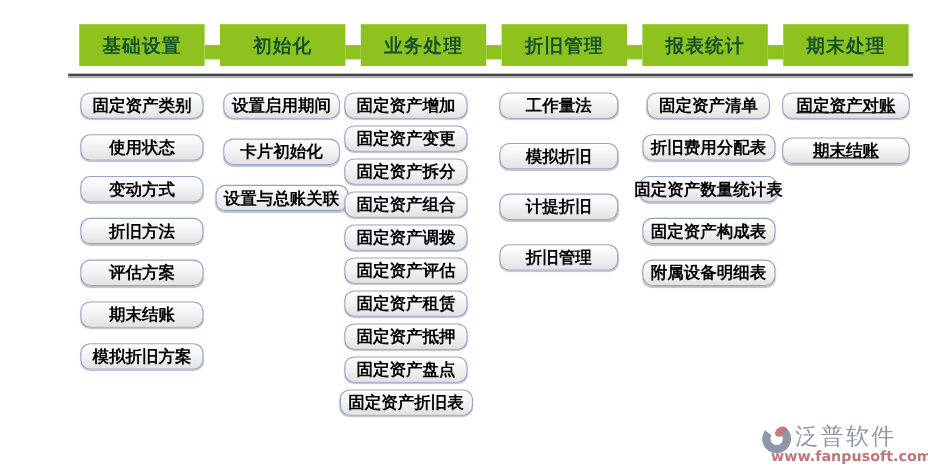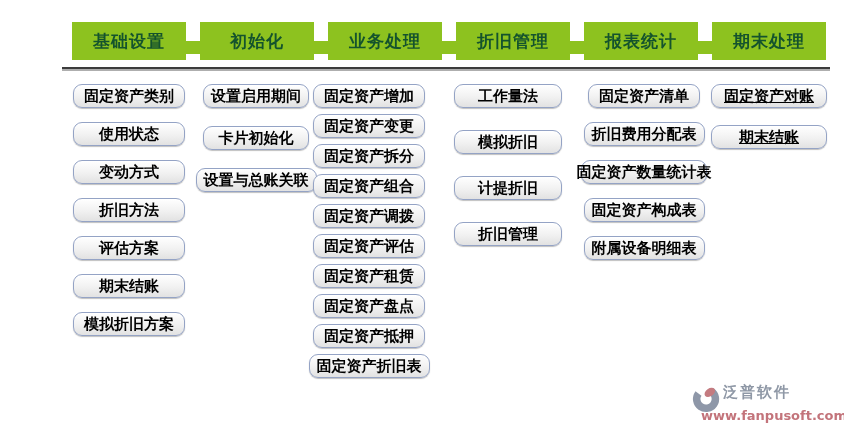--- a/index.html
+++ b/index.html
@@ -47,21 +47,21 @@
   .col1 .btn{min-width:112px;}
   .col2 .btn{min-width:106px;}
   .col3 .btn{min-width:112px;}
   .col4 .btn{min-width:108px;}
   .col5 .btn{min-width:112px;max-width:126px;}
   .col6 .btn{min-width:116px;}
   
   .logo{position:absolute;left:692px;top:382px;width:146px;height:44px;}
   .logo-icon{position:absolute;left:0;top:1px;}
   .brand{
-    position:absolute;left:31px;top:1px;font-size:15px;font-weight:bold;
+    position:absolute;left:31px;top:1px;font-size:21px;font-weight:normal;
     color:#8f98a6;letter-spacing:2px;white-space:nowrap;
   }
   .url-row{
     position:absolute;left:9px;top:26px;font-size:13px;font-weight:bold;
     color:#c3747b;white-space:nowrap;
   }
 </style>
 </head>
 <body>
 
@@ -100,22 +100,22 @@
   </div>
 
   <div class="col col3">
     <div class="btn">固定资产增加</div>
     <div class="btn">固定资产变更</div>
     <div class="btn">固定资产拆分</div>
     <div class="btn">固定资产组合</div>
     <div class="btn">固定资产调拨</div>
     <div class="btn">固定资产评估</div>
     <div class="btn">固定资产租赁</div>
+    <div class="btn">固定资产抵押</div>
     <div class="btn">固定资产盘点</div>
-    <div class="btn">固定资产抵押</div>
     <div class="btn">固定资产折旧表</div>
   </div>
 
   <div class="col col4">
     <div class="btn">工作量法</div>
     <div class="btn">模拟折旧</div>
     <div class="btn">计提折旧</div>
     <div class="btn">折旧管理</div>
   </div>
 

